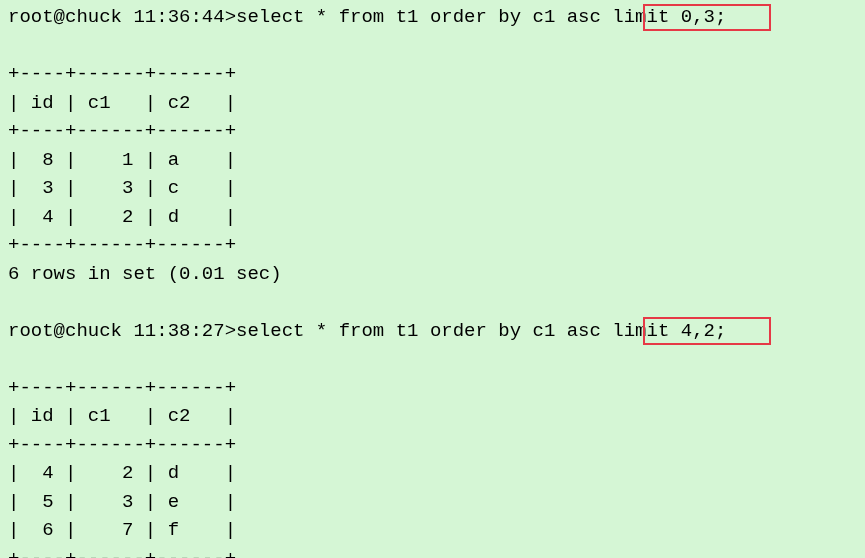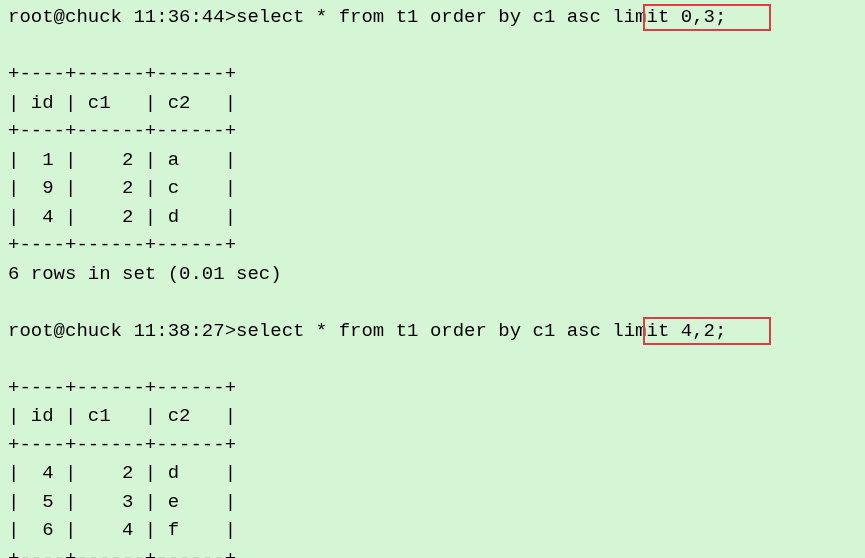--- a/index.html
+++ b/index.html
@@ -30,28 +30,28 @@
   </style>
 </head>
 <body>
 
 <div class="line"><span>root@chuck 11:36:44&gt;</span><span>select * from t1 order by c1 asc </span><span>limit 0,3;</span>
   <div class="highlight-box" style="left: 635px; top: 1px; width: 128px; height: 27px;"></div>
 </div>
 <div class="line">+----+------+------+</div>
 <div class="line">| id | c1   | c2   |</div>
 <div class="line">+----+------+------+</div>
-<div class="line">|  1 |    2 | a    |</div>
-<div class="line">|  9 |    2 | c    |</div>
+<div class="line">|  8 |    1 | a    |</div>
+<div class="line">|  3 |    3 | c    |</div>
 <div class="line">|  4 |    2 | d    |</div>
 <div class="line">+----+------+------+</div>
 <div class="line">6 rows in set (0.01 sec)</div>
 <div class="line"> </div>
 <div class="line"><span>root@chuck 11:38:27&gt;</span><span>select * from t1 order by c1 asc </span><span>limit 4,2;</span>
   <div class="highlight-box" style="left: 635px; top: 0px; width: 128px; height: 28px;"></div>
 </div>
 <div class="line">+----+------+------+</div>
 <div class="line">| id | c1   | c2   |</div>
 <div class="line">+----+------+------+</div>
 <div class="line">|  4 |    2 | d    |</div>
 <div class="line">|  5 |    3 | e    |</div>
-<div class="line">|  6 |    4 | f    |</div>
+<div class="line">|  6 |    7 | f    |</div>
 <div class="line">+----+------+------+</div>
 
 </body></html>

